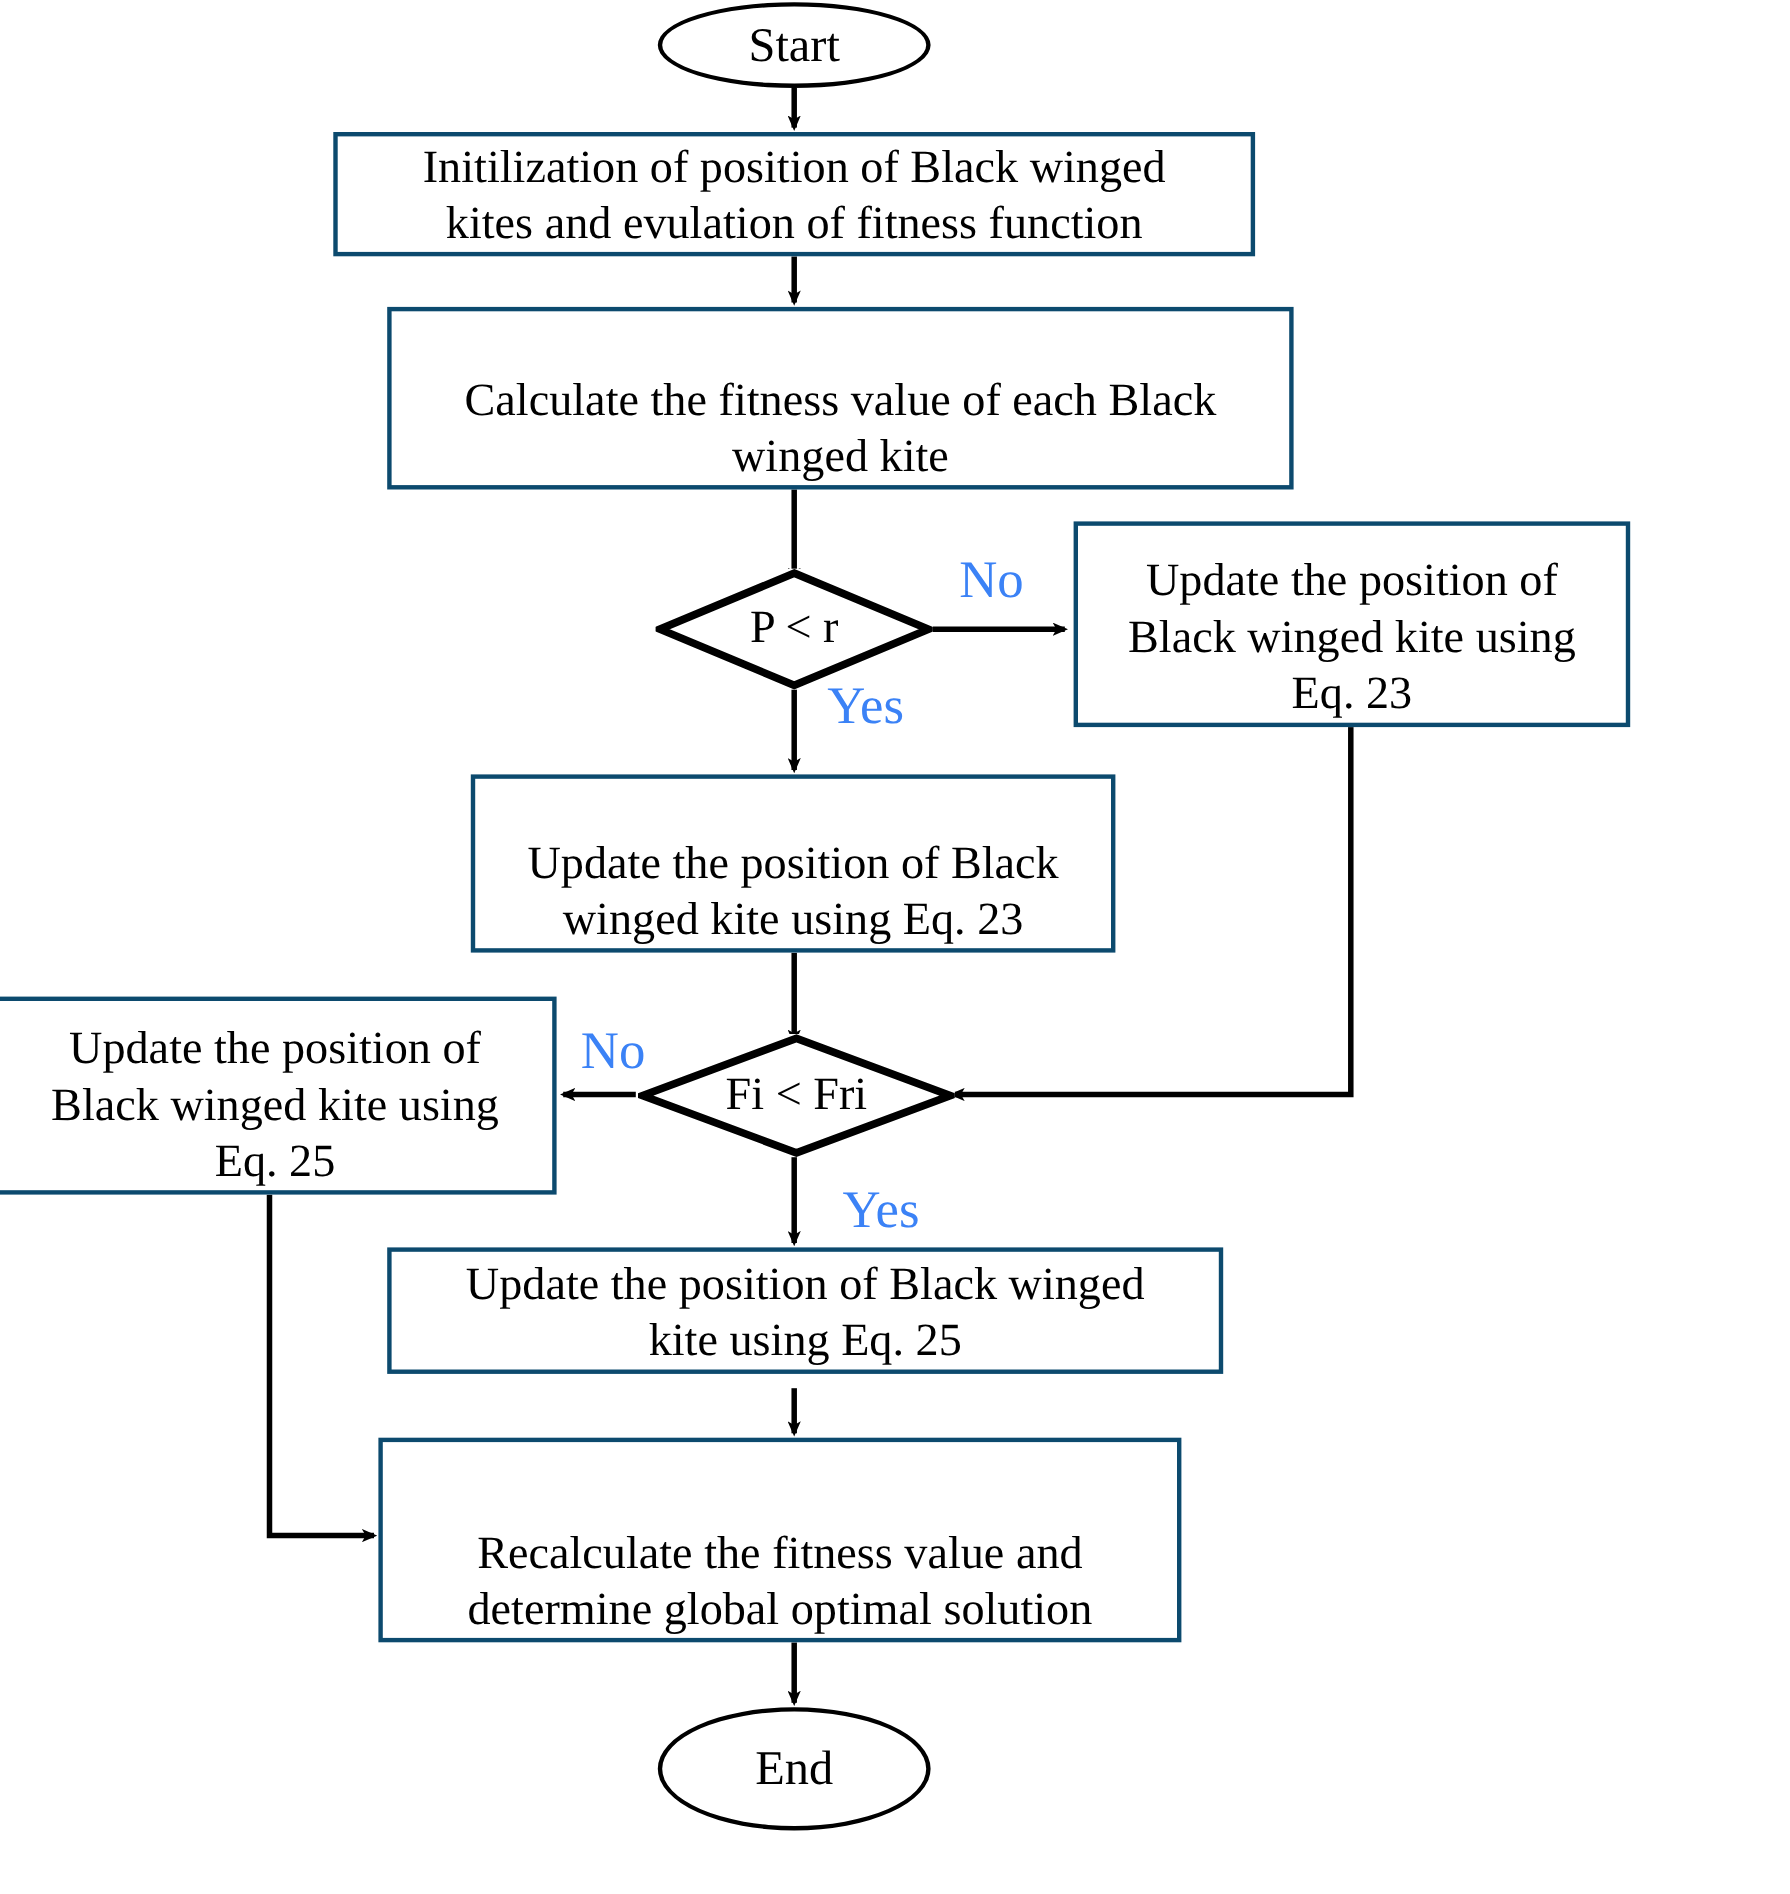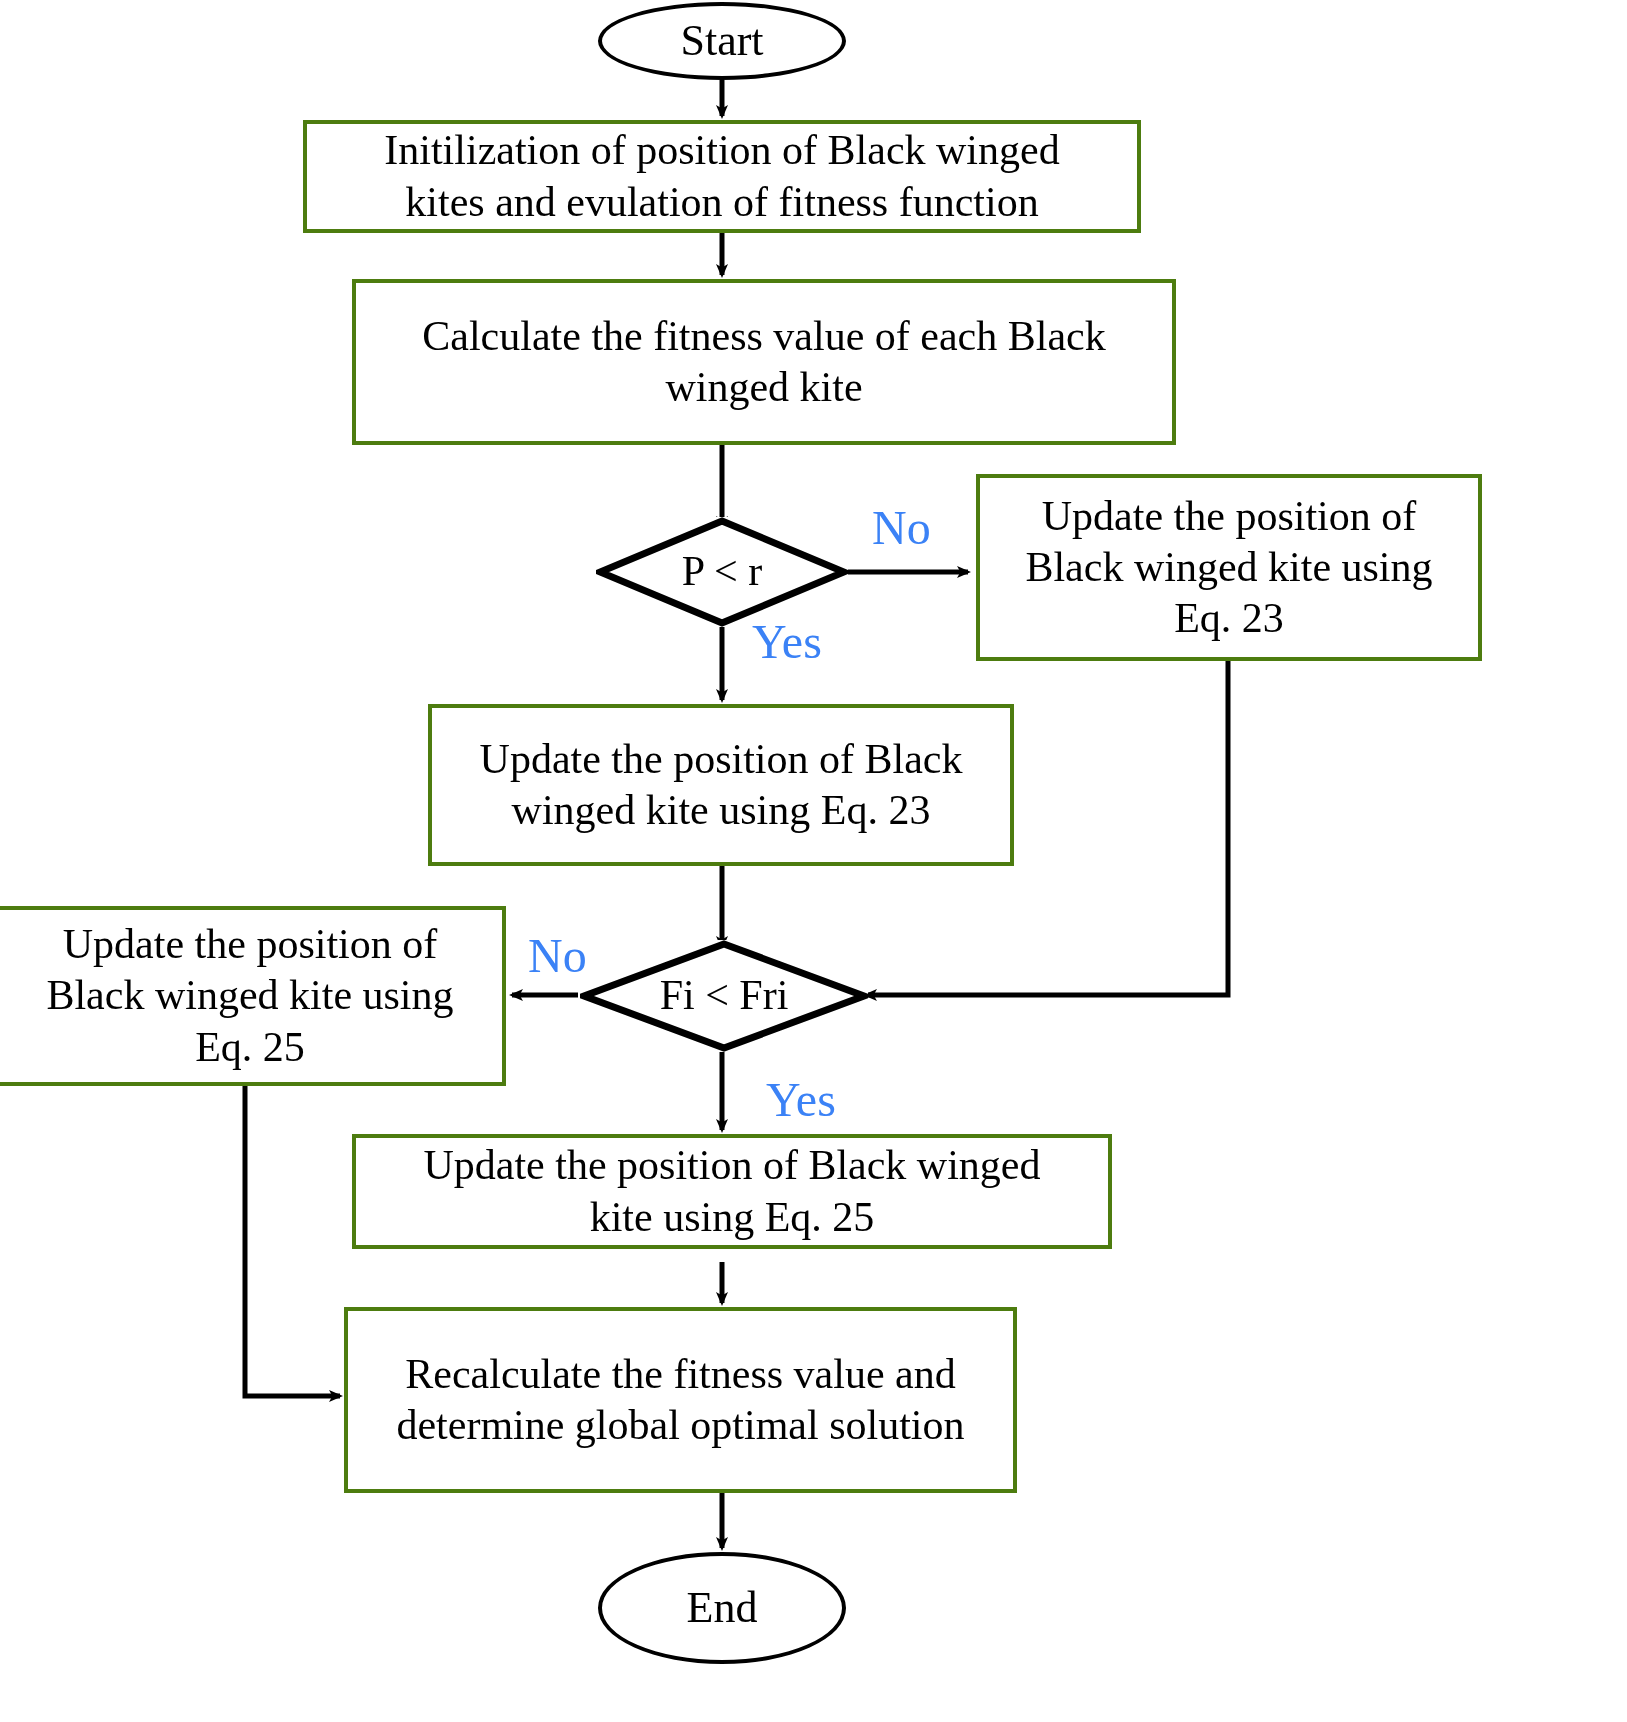--- a/index.html
+++ b/index.html
@@ -43,22 +43,23 @@
     box-sizing: border-box;
     line-height: 1.22;
     white-space: pre-line;
   }
   .terminator {
     border: 4px solid #000000;
     border-radius: 50%;
     font-size: 44px;
   }
   .process {
-    border: 4px solid #4d7c0f;
+    border: 4px solid #0c4a6e;
     font-size: 42px;
+    align-items: flex-end;
   }
   .decision {
     font-size: 42px;
     justify-content: center;
   }
   .decision .diamond-svg {
     position: absolute;
     left: 0;
     top: 0;
     width: 100%;
@@ -158,21 +159,21 @@
     <span class="txt">Update the position of
 Black winged kite using
 Eq. 25</span>
   </div>
 
   <div class="node process" style="left:352px; top:1134px; width:760px; height:115px;">
     <span class="txt">Update the position of Black winged
 kite using Eq. 25</span>
   </div>
 
-  <div class="node process" style="left:344px; top:1307px; width:673px; height:186px;">
+  <div class="node process" style="left:344px; top:1307px; width:730px; height:186px;">
     <span class="txt">Recalculate the fitness value and
 determine global optimal solution</span>
   </div>
 
   <div class="node terminator" style="left:598px; top:1552px; width:248px; height:112px;">
     <span class="txt">End</span>
   </div>
 
   <div class="edge-label" style="left:872px; top:500px;">No</div>
 

